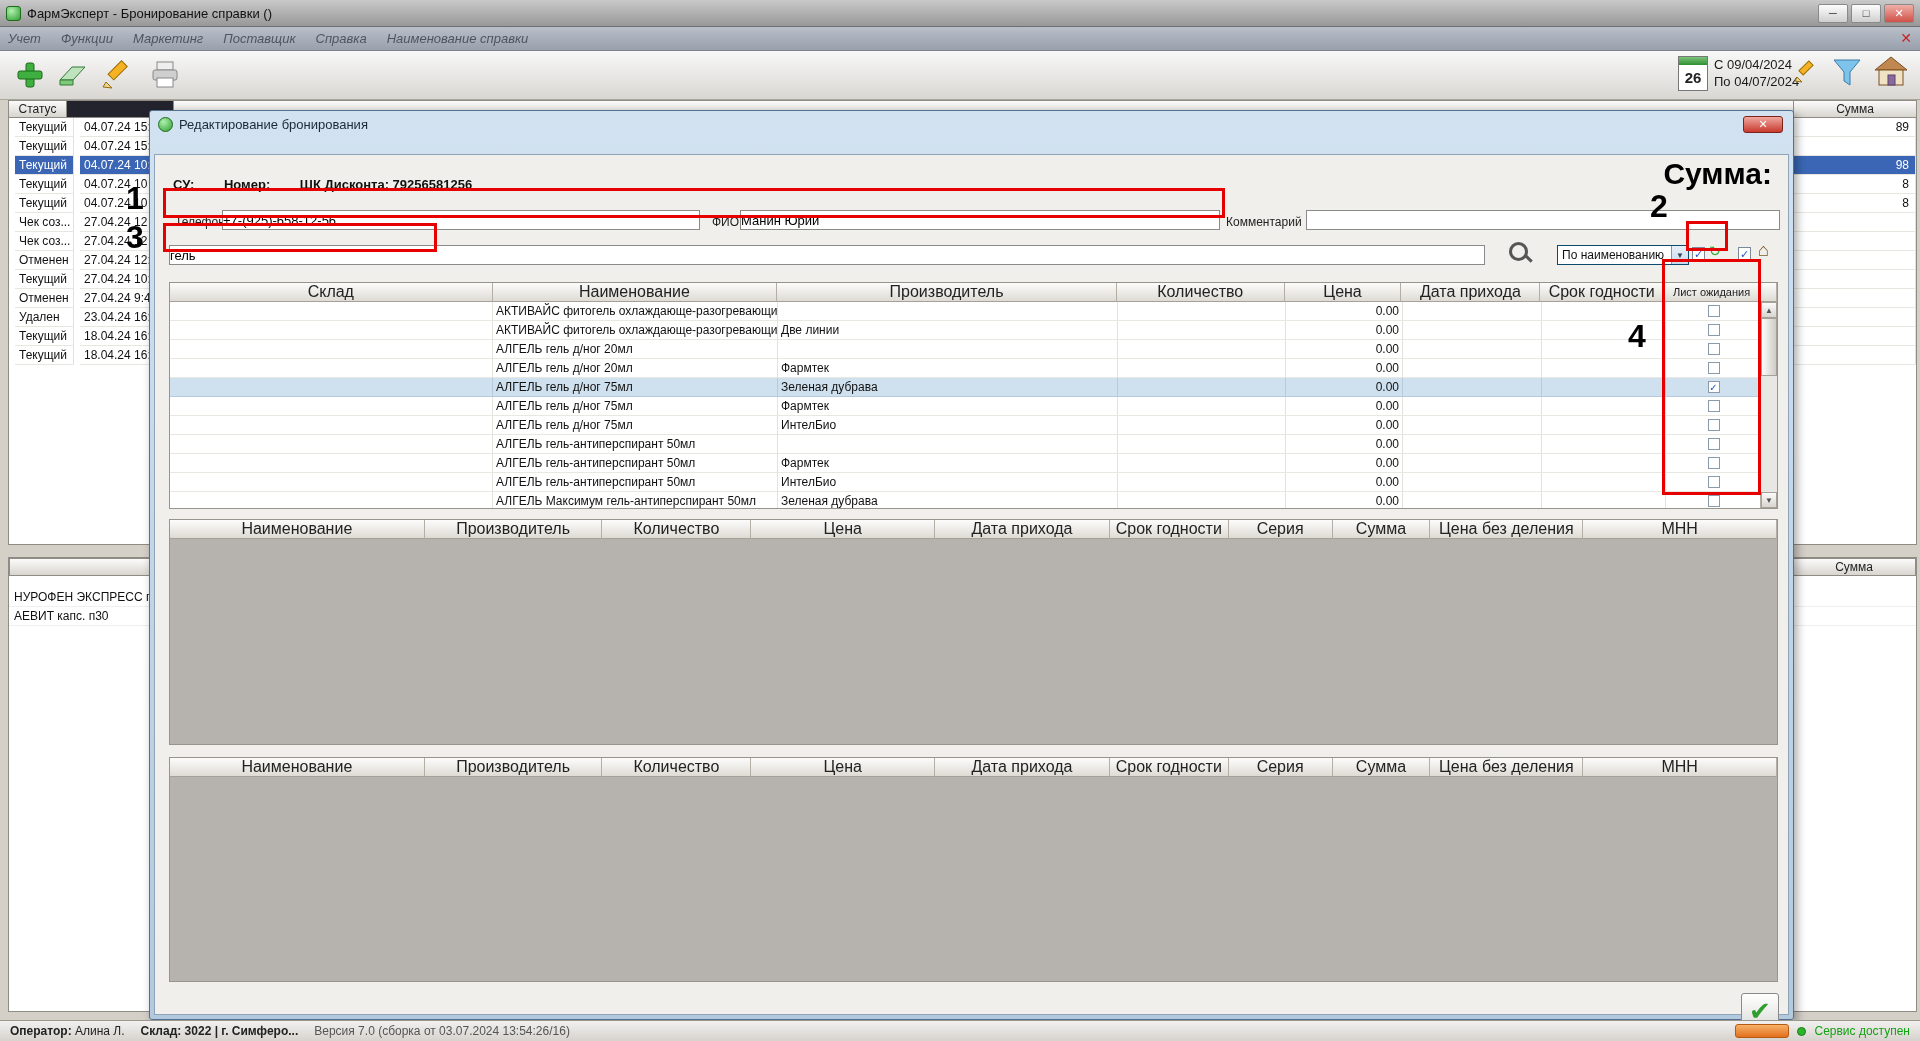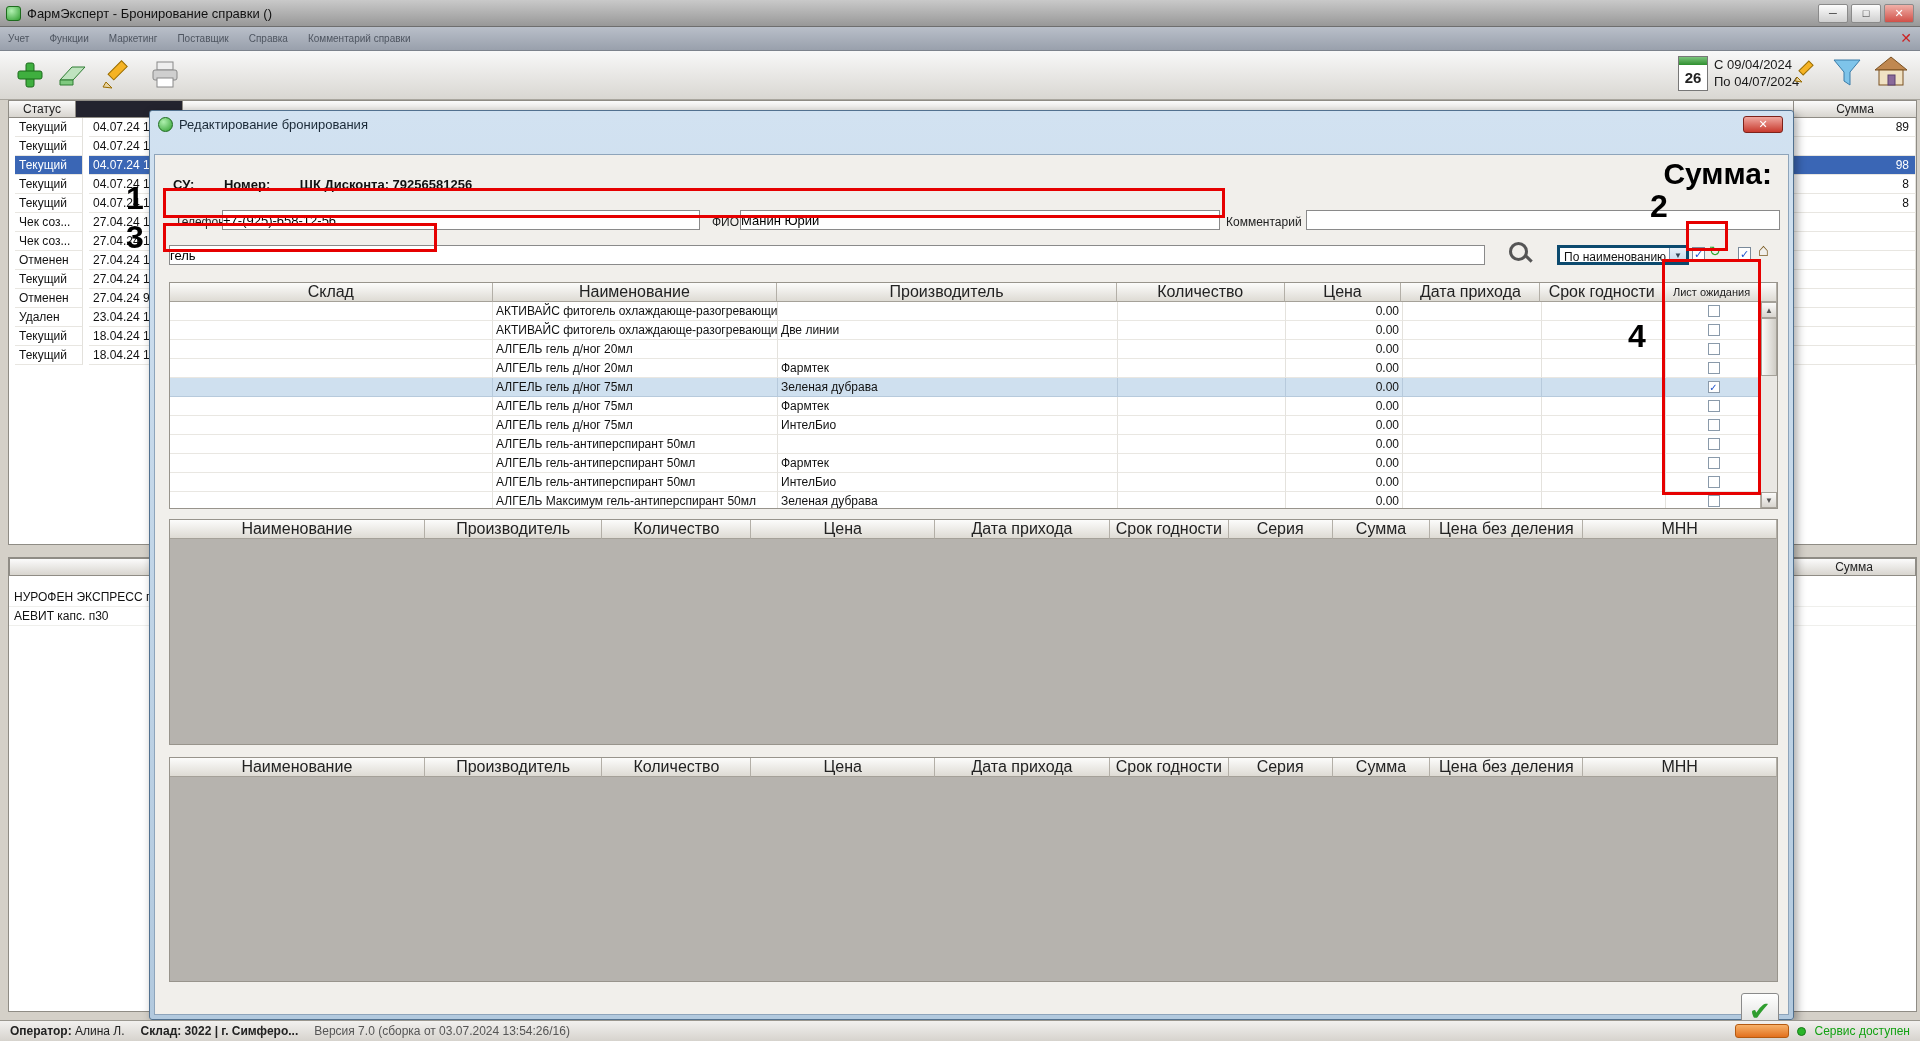--- a/index.html
+++ b/index.html
@@ -18,21 +18,21 @@
     background:radial-gradient(circle at 35% 30%, #b2f0b2, #2f9e2f); border:1px solid #1d6b1d; }
   .win-btns { margin-left:auto; display:flex; gap:3px; }
   .win-btn { width:30px; height:19px; background:linear-gradient(#fdfdfd,#cfcfcf);
     border:1px solid #8a8a8a; border-radius:2px; font-size:11px; color:#333;
     display:flex; align-items:center; justify-content:center; }
   .win-btn.close { background:linear-gradient(#f0b0a8,#d05048); color:#fff; }
 
   .menubar { position:absolute; left:0; top:27px; width:1920px; height:24px;
     background:linear-gradient(#b9bfc9,#99a0ac); border-bottom:1px solid #7c828c;
     display:flex; align-items:center; padding-left:8px; z-index:5; }
-  .menu-item { margin-right:20px; color:#4e5560; font-size:10px; white-space:nowrap; }
+  .menu-item { margin-right:20px; color:#4e5560; font-size:13px; white-space:nowrap;font-style:italic; }
   .address-box { position:absolute; left:1182px; top:2px; width:700px; height:19px;
     background:linear-gradient(#b6bcc6,#a0a7b2); border:1px solid #5f6570;
     display:flex; align-items:center; padding-left:10px; font-size:12px; color:#111; }
   .menubar-close { position:absolute; right:8px; top:3px; color:#c22; font-weight:bold; font-size:14px; }
 
   .toolbar { position:absolute; left:0; top:51px; width:1920px; height:49px;
     background:linear-gradient(#f8f8f8,#d9d7d2); border-bottom:1px solid #a9a69e; z-index:5; }
   .tb-icon { position:absolute; top:9px; }
   .cal { position:absolute; left:1678px; top:56px; width:30px; height:35px;
     background:#fff; border:1px solid #777; z-index:6; }
@@ -41,21 +41,21 @@
   .tb-dates { position:absolute; left:1714px; top:56px; z-index:6; font-size:13px; color:#1a1a1a; }
   .tb-dates div { height:17px; line-height:17px; white-space:nowrap; }
 
   
   .bg-header { display:flex; height:18px; }
   .bg-hcell { border:1px solid #8f8c85; border-left:none;
     background:linear-gradient(#fbfbfb,#d8d5cf); font-size:12px; color:#222;
     display:flex; align-items:center; justify-content:center; overflow:hidden; }
   .bg-header .bg-hcell:first-child { border-left:1px solid #8f8c85; }
   .bg-hcell.dark { background:#23232e; }
-  .c-status { width:68px; } .c-date { width:107px; } .c-fill { flex:1; } .c-sum { width:123px; }
+  .c-status { width:59px; } .c-date { width:107px; } .c-fill { flex:1; } .c-sum { width:123px; }
   #bg-table { position:absolute; left:8px; top:100px; width:1909px; z-index:1; }
   #bg-rows, #bg-rest { border-left:1px solid #8f8c85; border-right:1px solid #8f8c85; background:#fff; }
   .bg-row { display:flex; height:19px; background:#fff; }
   .bg-cell { border-right:1px solid #e3e1dc; border-bottom:1px solid #e8e6e1; font-size:12px;
     display:flex; align-items:center; padding-left:4px; overflow:hidden; white-space:nowrap;margin-left:6px; }
   .bg-cell.c-sum { justify-content:flex-end; padding-right:6px; }
   .bg-row.sel .bg-cell { background:#3a66b5; color:#fff; }
   #bg-rest { height:180px; border-bottom:1px solid #8f8c85; }
 
   #bg-panel { position:absolute; left:8px; top:557px; width:1909px; height:455px;
@@ -96,21 +96,21 @@
   .input { position:absolute; height:20px; border:1px solid #8a8a8a; background:#fff;
     font-size:13px; font-family:inherit; padding:0 0; }
 
   .mag { position:absolute; left:1352px; top:85px; width:26px; height:26px; }
   .mag::before { content:""; position:absolute; left:2px; top:2px; width:13px; height:13px;
     border:3px solid #555; border-radius:50%; }
   .mag::after { content:""; position:absolute; left:17px; top:17px; width:9px; height:3px;
     background:#555; transform:rotate(45deg); }
 
   .combo { position:absolute; left:1402px; top:90px; width:132px; height:20px;
-    border:3px solid #0c4a6e; background:#fff; display:flex; font-size:12px; }
+    border:1px solid #0c4a6e; background:#fff; display:flex; font-size:12px; }
   .combo-text { flex:1; padding:2px 4px; overflow:hidden; white-space:nowrap; }
   .combo-btn { width:17px; background:linear-gradient(#e8f0f8,#c6d8ea); border-left:1px solid #7a96b0;
     font-size:8px; display:flex; align-items:center; justify-content:center; color:#345; }
 
   .chk { position:absolute; width:13px; height:13px; border:1px solid #7a8a9a; background:#fff;
     font-size:11px; line-height:12px; text-align:center; color:#2255cc; }
   .glyph { position:absolute; font-size:14px; }
 
   .grid { position:absolute; left:14px; width:1609px; background:#fff;
     border:1px solid #98948c; overflow:hidden; }
@@ -157,21 +157,21 @@
   </span>
 </div>
 
 <div class="menubar">
   <span id="menu-items" style="display:flex;">
       <span class="menu-item">Учет</span>
       <span class="menu-item">Функции</span>
       <span class="menu-item">Маркетинг</span>
       <span class="menu-item">Поставщик</span>
       <span class="menu-item">Справка</span>
-      <span class="menu-item">Комментарий справки</span>
+      <span class="menu-item">Наименование справки</span>
     </span>
   <span class="menubar-close">✕</span>
 </div>
 
 <div class="toolbar">
   <span class="tb-icon" style="left:15px;">
     <svg width="30" height="30">
       <rect x="11" y="3" width="8" height="24" rx="2" fill="#3faf3f" stroke="#1d6b1d"></rect>
       <rect x="3" y="11" width="24" height="8" rx="2" fill="#3faf3f" stroke="#1d6b1d"></rect>
     </svg>

